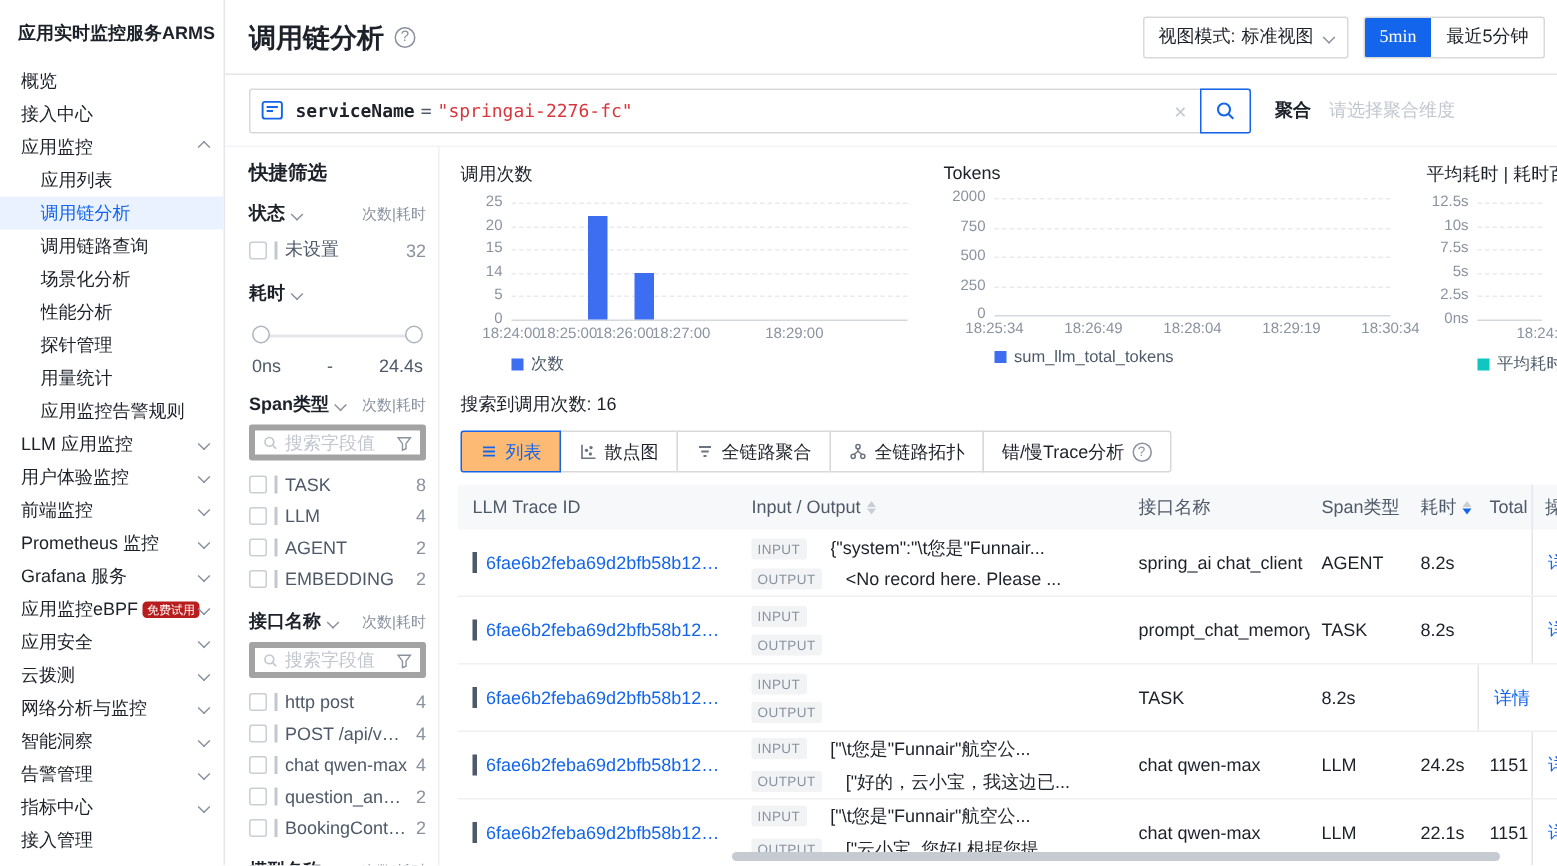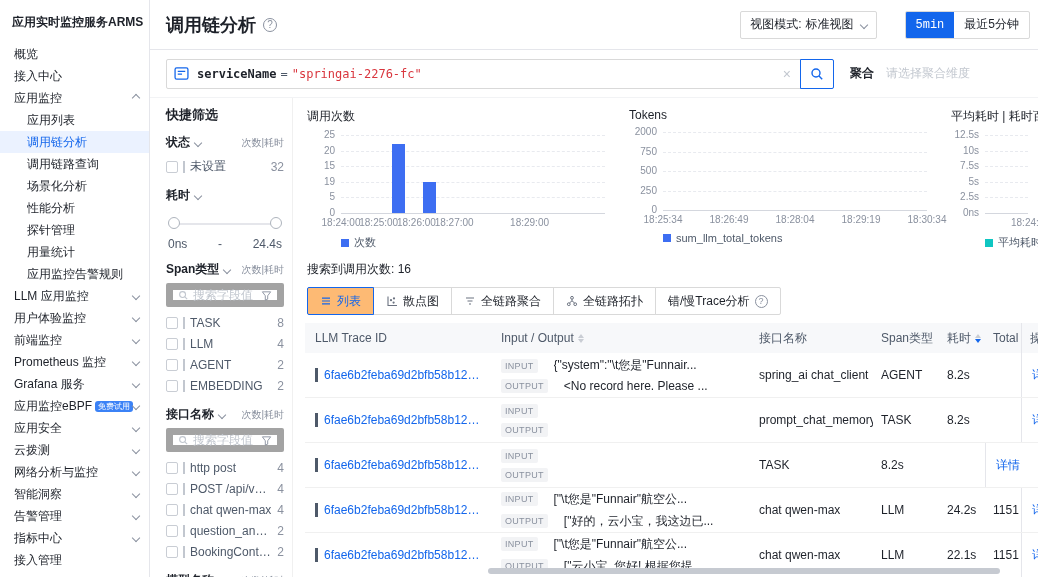--- a/index.html
+++ b/index.html
@@ -7,36 +7,36 @@
   body{font-family:"Liberation Sans","DejaVu Sans",sans-serif;font-size:12px;color:#1d2129;background:#fff;}
   .app{display:flex;width:1038px;height:577px;}
 
   
   .sidebar{flex:0 0 150px;width:150px;border-right:1px solid #e5e6eb;overflow:hidden;background:#fff;}
   .sidebar-title{font-size:12px;font-weight:bold;padding:14px 8px 12px 12px;white-space:nowrap;}
   .nav-item{display:flex;align-items:center;height:22px;padding:0 10px 0 14px;cursor:pointer;white-space:nowrap;}
   .nav-item.lvl2{padding-left:27px;}
   .nav-item.selected{background:#ebf2ff;color:#1366ec;}
   .nav-label{overflow:hidden;flex:0 1 auto;}
-  .nav-badge{background:#3b82f6;color:#fff;font-size:8px;line-height:11px;height:11px;padding:0 3px;border-radius:3px;margin-left:3px;flex:0 0 auto;}
+  .nav-badge{background:#b91c1c;color:#fff;font-size:8px;line-height:11px;height:11px;padding:0 3px;border-radius:3px;margin-left:3px;flex:0 0 auto;}
   .chev{width:6px;height:6px;border-right:1.3px solid #8a919f;border-bottom:1.3px solid #8a919f;display:inline-block;transform:rotate(45deg);flex:0 0 auto;}
   .chev.up{transform:rotate(225deg);}
   .nav-item .chev{margin-left:auto;}
 
   
   .main{flex:1;min-width:0;display:flex;flex-direction:column;}
   .topbar{flex:0 0 50px;height:50px;display:flex;align-items:center;padding:0 8px 0 16px;border-bottom:1px solid #e5e6eb;}
   .page-title{font-size:18px;font-weight:bold;margin-right:7px;}
   .q-circle{width:14px;height:14px;border:1px solid #8a919f;border-radius:50%;color:#8a919f;font-size:10px;display:inline-flex;align-items:center;justify-content:center;flex:0 0 auto;}
   .q-circle.small{width:13px;height:13px;font-size:9px;}
-  .topbar-right{margin-left:auto;display:flex;align-items:center;gap:28px;}
+  .topbar-right{margin-left:auto;display:flex;align-items:center;gap:10px;}
   .view-mode{border:1px solid #d9d9d9;border-radius:2px;height:28px;display:flex;align-items:center;padding:0 9px;gap:4px;cursor:pointer;background:#fff;}
   .view-mode .chev{margin-left:3px;}
   .time-group{display:flex;align-items:stretch;border:1px solid #d9d9d9;border-radius:2px;height:28px;overflow:hidden;}
-  .time-quick{background:#1366ec;color:#fff;border:none;padding:0 10px;font-size:12px;font-family:Liberation Mono, monospace;cursor:pointer;}
+  .time-quick{background:#1366ec;color:#fff;border:none;padding:0 10px;font-size:12px;font-family:Liberation Serif, serif;cursor:pointer;}
   .time-range{display:flex;align-items:center;padding:0 10px;white-space:nowrap;cursor:pointer;}
 
   
   .search-row{flex:0 0 48px;display:flex;align-items:center;padding:0 16px;border-bottom:1px solid #f2f3f5;}
   .query-box{width:668px;height:30px;border:1px solid #d9d9d9;border-radius:2px;display:flex;align-items:center;padding-left:7px;background:#fff;}
   .query-mode-icon{display:inline-flex;flex:0 0 auto;cursor:pointer;}
   .query-text{font-family:"DejaVu Sans Mono","Liberation Mono",monospace;font-size:12px;margin-left:8px;flex:1;min-width:0;white-space:nowrap;overflow:hidden;}
   .qf{font-weight:bold;color:#1d2129;}
   .qo{color:#4e5969;margin:0 4px;}
   .qv{color:#d9363e;}
@@ -52,21 +52,21 @@
   .fp-title{font-size:13px;font-weight:bold;margin-bottom:4px;}
   .f-head{display:flex;align-items:center;margin:10px 0 5px;cursor:pointer;}
   .f-title{font-weight:bold;}
   .f-head .chev{margin-left:5px;}
   .f-counts{margin-left:auto;color:#8a919f;font-size:10px;}
   .f-item{display:flex;align-items:center;height:21px;gap:5px;cursor:pointer;}
   .f-check{width:12px;height:12px;border:1px solid #c9cdd4;border-radius:2px;background:#fff;flex:0 0 12px;}
   .f-colorbar{width:2px;height:12px;background:#c2c7cf;flex:0 0 2px;}
   .f-label{flex:1;min-width:0;white-space:nowrap;overflow:hidden;text-overflow:ellipsis;color:#4e5969;}
   .f-count{color:#8a919f;flex:0 0 auto;}
-  .f-search{height:24px;border:7px solid #a3a3a3;border-radius:2px;display:flex;align-items:center;padding:0 5px;gap:4px;margin:3px 0 5px;background:#fff;}
+  .f-search{height:24px;border:4px solid #a3a3a3;border-radius:2px;display:flex;align-items:center;padding:0 5px;gap:4px;margin:3px 0 5px;background:#fff;}
   .f-mag,.f-funnel{display:inline-flex;flex:0 0 auto;}
   .f-funnel{cursor:pointer;}
   .f-search-text{flex:1;min-width:0;color:#c2c7cf;white-space:nowrap;overflow:hidden;}
   .f-slider{position:relative;height:20px;margin:10px 2px 0;}
   .f-slider-track{position:absolute;top:9px;left:6px;right:6px;height:2px;background:#e5e6eb;}
   .f-handle{position:absolute;top:3px;width:12px;height:12px;background:#fff;border:1px solid #aeb4bd;border-radius:50%;cursor:pointer;}
   .f-handle.left{left:0;}
   .f-handle.right{right:0;}
   .f-range{display:flex;justify-content:space-between;color:#4e5969;margin-top:3px;padding:0 2px;}
 
@@ -398,21 +398,21 @@
           <div class="chart" id="chart-0">
             <div class="chart-title">调用次数</div>
             <div class="chart-body">
                 <div class="gridline" style="top: 0%;"></div>
                 <div class="ytick" style="top: 0%;">25</div>
                 <div class="gridline" style="top: 20%;"></div>
                 <div class="ytick" style="top: 20%;">20</div>
                 <div class="gridline" style="top: 40%;"></div>
                 <div class="ytick" style="top: 40%;">15</div>
                 <div class="gridline" style="top: 60%;"></div>
-                <div class="ytick" style="top: 60%;">19</div>
+                <div class="ytick" style="top: 60%;">14</div>
                 <div class="gridline" style="top: 80%;"></div>
                 <div class="ytick" style="top: 80%;">5</div>
                 <div class="gridline base" style="top: 100%;"></div>
                 <div class="ytick" style="top: 100%;">0</div>
                 <div class="bar" style="left: calc(21.4286% - 6px); height: 88%; background: rgb(61, 110, 242);"></div>
                 <div class="bar" style="left: calc(33.3333% - 6px); height: 40%; background: rgb(61, 110, 242);"></div>
               </div>
             <div class="chart-x">
                 <div class="xtick" style="left: 0%;">18:24:00</div>
                 <div class="xtick" style="left: 14.2857%;">18:25:00</div>

